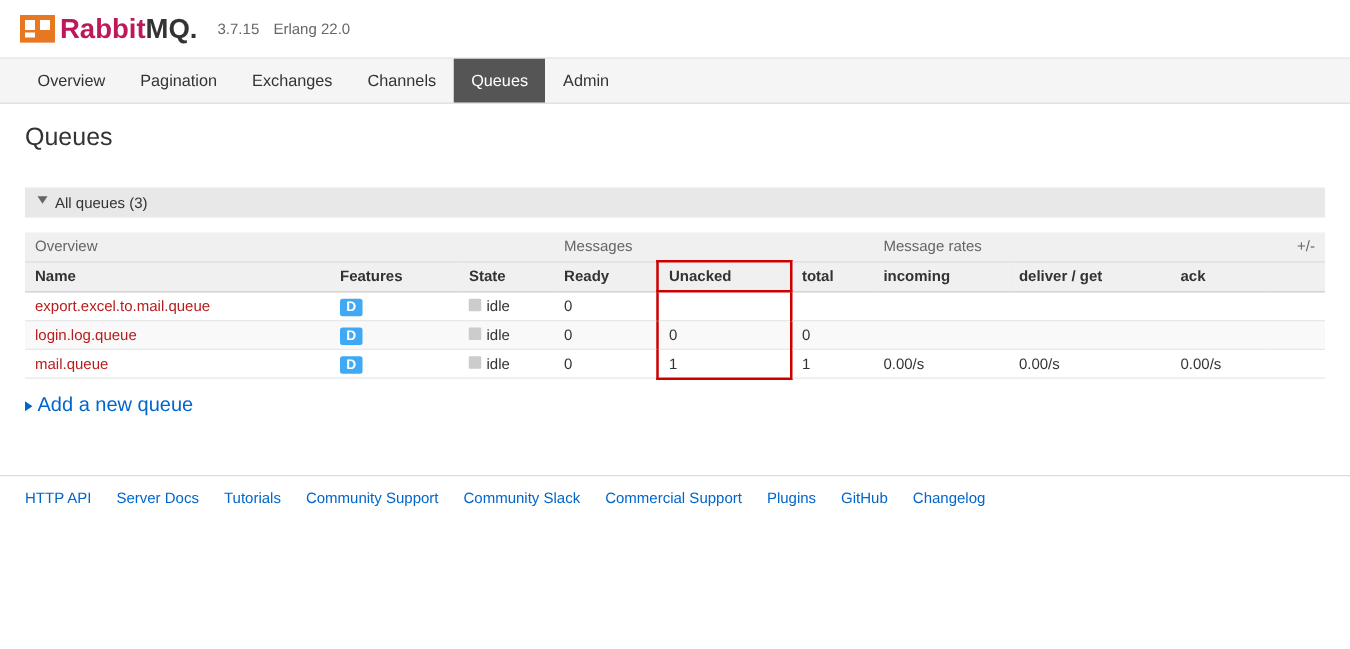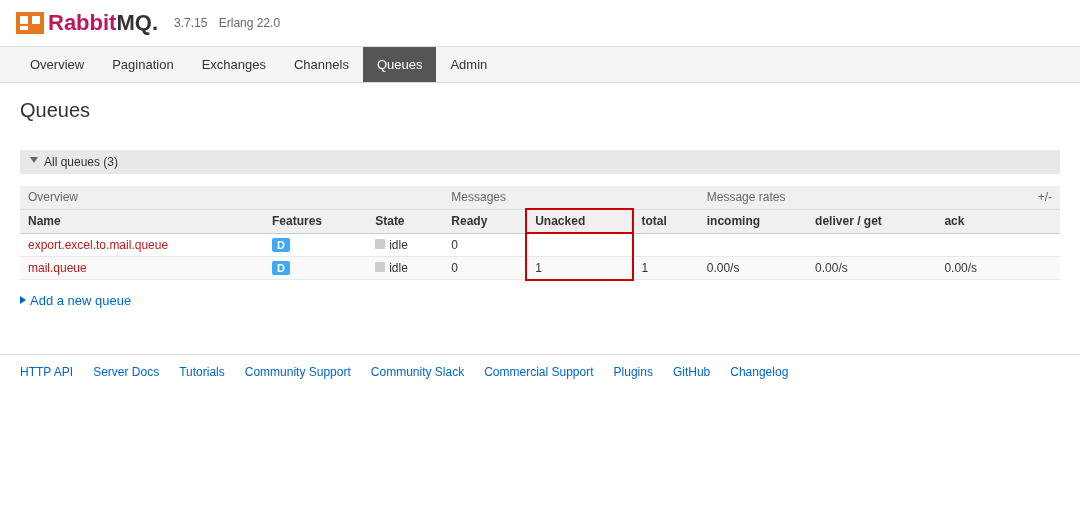--- a/index.html
+++ b/index.html
@@ -206,21 +206,21 @@
     }
 
     .link-blue {
       color: #b91c1c;
       text-decoration: none;
     }
 
     
     .add-queue {
       margin-top: 4px;
-      font-size: 13px;
+      font-size: 16px;
     }
     .add-queue-toggle {
       color: #0066cc;
       cursor: pointer;
       display: flex;
       align-items: center;
       gap: 4px;
     }
 
     
@@ -314,20 +314,38 @@
         </td>
         <td class="col-number">0</td>
         <td class="col-number unacked-cell"></td>
         <td class="col-number"></td>
         <td></td>
         <td></td>
         <td></td>
         <td></td>
       </tr>
 
+      <tr>
+        <td>
+          <a href="#" class="link-blue">login.log.queue</a>
+        </td>
+        <td>
+          <span class="badge-d">D</span>
+        </td>
+        <td>
+          <span class="state-icon"></span>idle
+        </td>
+        <td class="col-number">0</td>
+        <td class="col-number unacked-cell">0</td>
+        <td class="col-number">0</td>
+        <td></td>
+        <td></td>
+        <td></td>
+        <td></td>
+      </tr>
 
       <tr>
         <td>
           <a href="#" class="link-blue">mail.queue</a>
         </td>
         <td>
           <span class="badge-d">D</span>
         </td>
         <td>
           <span class="state-icon"></span>idle

